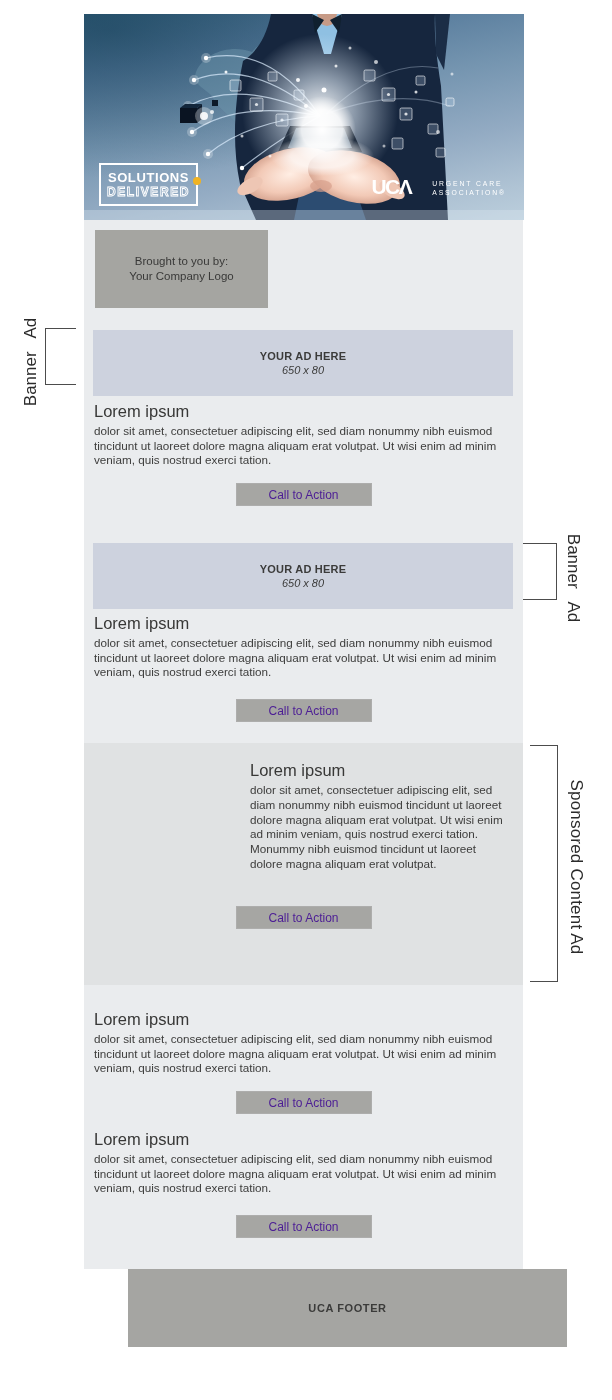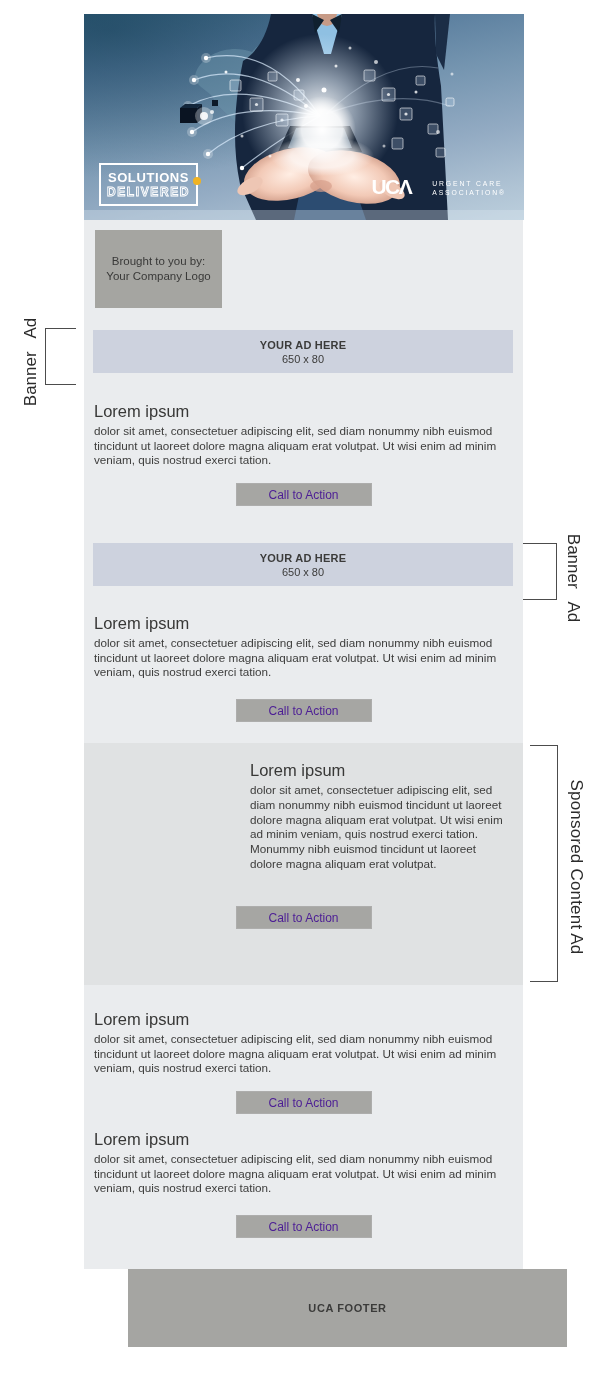--- a/index.html
+++ b/index.html
@@ -24,30 +24,30 @@
   .uca-text { display:flex; flex-direction:column; font-size:6.8px; letter-spacing:1.9px; line-height:9px; font-weight:400; }
 
   
   .section { position:absolute; left:84px; width:439px; }
   #section1 { top:220px; height:523px; background:#eaecee; }
   #sponsored { top:743px; height:242px; background:#e0e2e3; }
   #section3 { top:985px; height:284px; background:#eaecee; }
   #footer { top:1269px; height:78px; background:#a5a5a2; display:flex; align-items:center; justify-content:center;margin-left:44px; }
   .footer-label { font-size:11px; font-weight:700; letter-spacing:.6px; color:#3b3b3a; }
 
-  .sponsor-box { position:absolute; left:11px; top:10px; width:127px; height:78px; background:#a5a5a1;
+  .sponsor-box { position:absolute; left:11px; top:10px; width:173px; height:78px; background:#a5a5a1;
           display:flex; flex-direction:column; align-items:center; justify-content:center;
           font-size:11.5px; color:#393938; line-height:15.5px; text-align:center; }
 
-  .banner { position:absolute; left:9px; width:420px; height:43px; background:#cdd2de;
+  .banner { position:absolute; left:9px; width:420px; height:66px; background:#cdd2de;
           display:flex; flex-direction:column; align-items:center; justify-content:center; color:#3b3b3a; }
   #banner1 { top:110px; }
   #banner2 { top:323px; }
   .banner-line1 { font-size:11px; font-weight:700; letter-spacing:.2px; }
-  .banner-line2 { font-size:11px; margin-top:2px; }
+  .banner-line2 { font-size:11px; margin-top:2px;font-style:italic; }
 
   .article { position:absolute; left:10px; width:412px; color:#3d3d3c; }
   .article .heading { font-size:16.5px; line-height:19px; margin-bottom:3px; color:#383837; }
   .article .body { font-size:11.7px; line-height:14.6px; }
   #article1 { top:182px; }
   #article2 { top:394px; }
   #article3 { top:25px; }
   #article4 { top:145px; }
 
   .cta { position:absolute; left:50%; transform:translateX(-50%); width:136px; height:23px;

